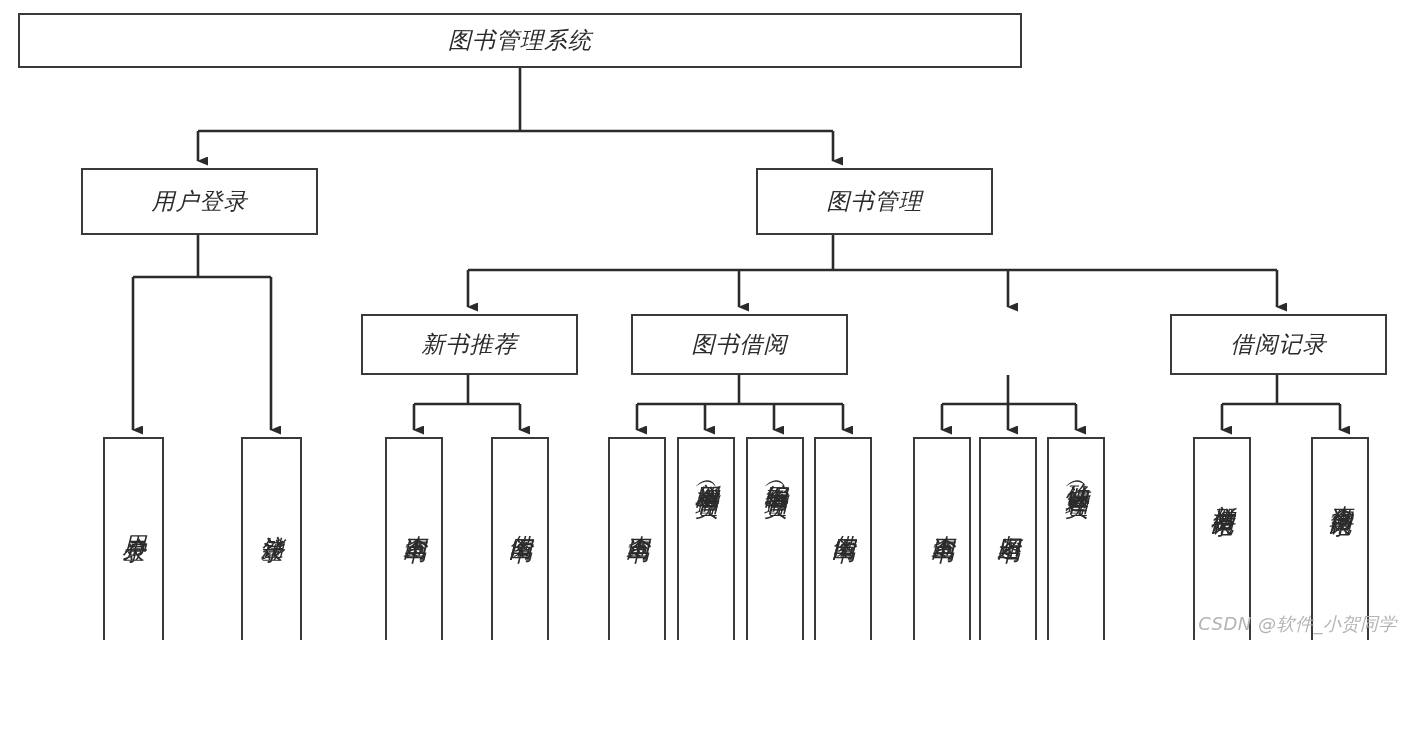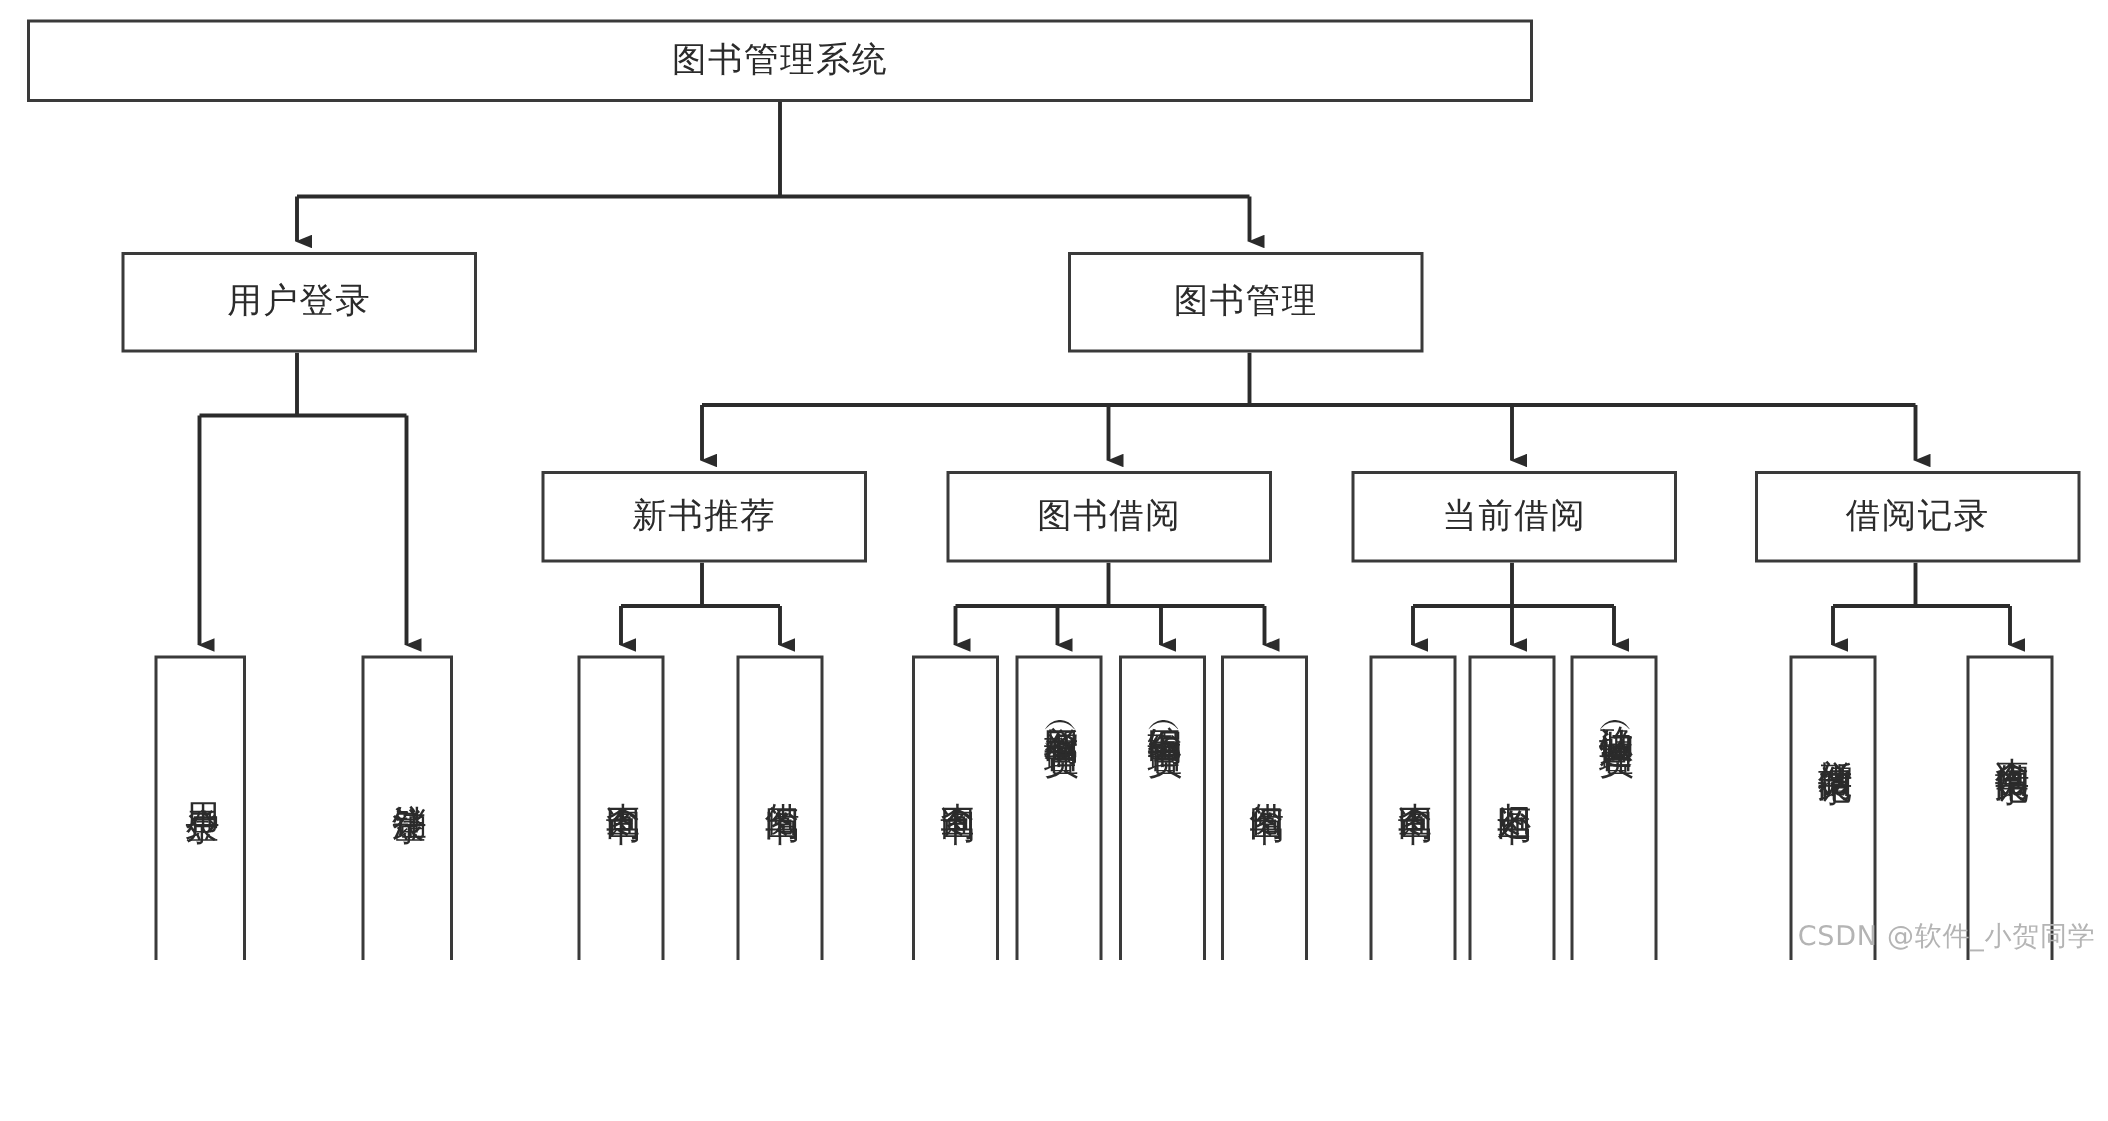--- a/index.html
+++ b/index.html
@@ -11,20 +11,21 @@
   body {
     font-family: "DejaVu Sans", "Liberation Sans", sans-serif;
     color: #2b2b2b;
   }
   #diagram-root {
     position: relative;
     width: 1405px;
     height: 640px;
     background: #ffffff;
     overflow: hidden;
+    font-style: italic;
   }
   #edge-layer {
     position: absolute;
     left: 0;
     top: 0;
     width: 1405px;
     height: 747px;
     pointer-events: none;
   }
   .node {
@@ -136,33 +137,30 @@
     </g>
   </svg>
 
   <div class="node" style="left:18px; top:13px; width:1004px; height:55px;">
     <span class="node-label">图书管理系统</span>
   </div>
 
   <div class="node" style="left:81px; top:168px; width:237px; height:67px;">
     <span class="node-label">用户登录</span>
   </div>
-  <div class="node" style="left:712px; top:168px; width:237px; height:67px;">
+  <div class="node" style="left:756px; top:168px; width:237px; height:67px;">
     <span class="node-label">图书管理</span>
   </div>
 
   <div class="node" style="left:361px; top:314px; width:217px; height:61px;">
     <span class="node-label">新书推荐</span>
   </div>
   <div class="node" style="left:631px; top:314px; width:217px; height:61px;">
     <span class="node-label">图书借阅</span>
   </div>
-  <div class="node" style="left:901px; top:314px; width:217px; height:61px;">
-    <span class="node-label">当前借阅</span>
-  </div>
   <div class="node" style="left:1170px; top:314px; width:217px; height:61px;align-items:center;">
     <span class="node-label">借阅记录</span>
   </div>
 
   <div class="node leaf mid" style="left:103px; top:437px; width:61px; height:298px;">
     <span class="node-label">用户登录</span>
   </div>
   <div class="node leaf mid" style="left:241px; top:437px; width:61px; height:298px;">
     <span class="node-label">注销登录</span>
   </div>

